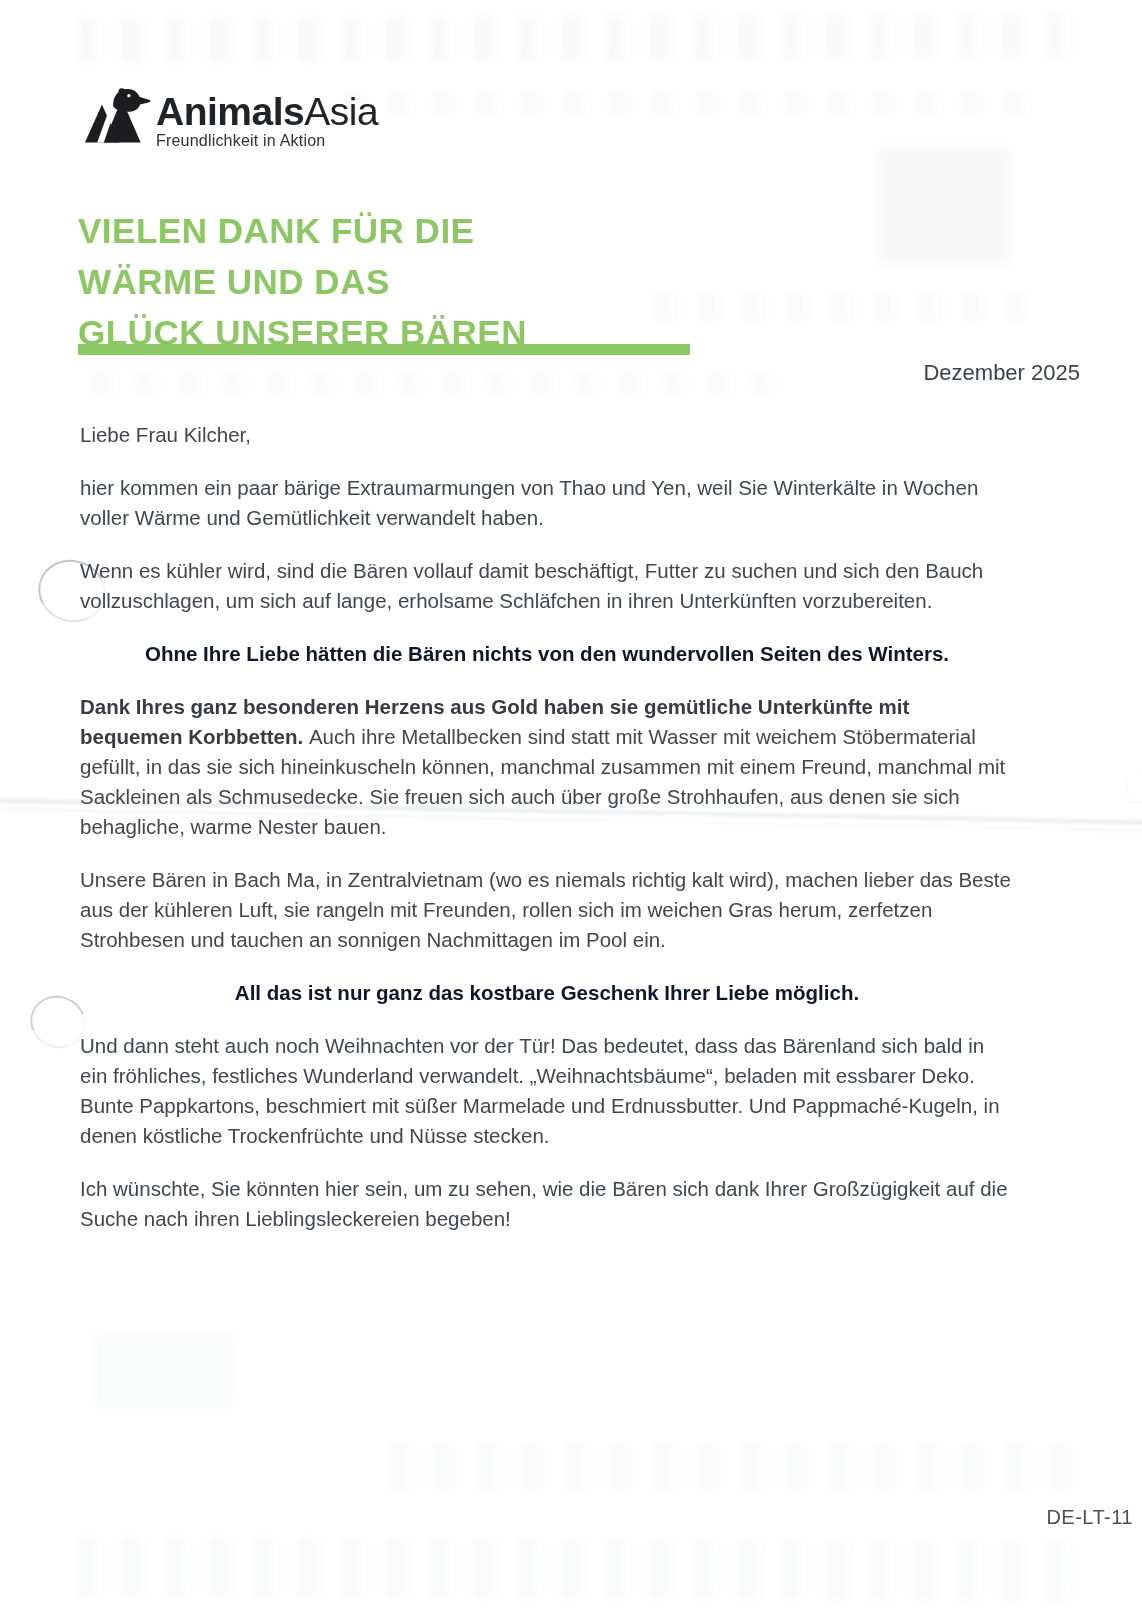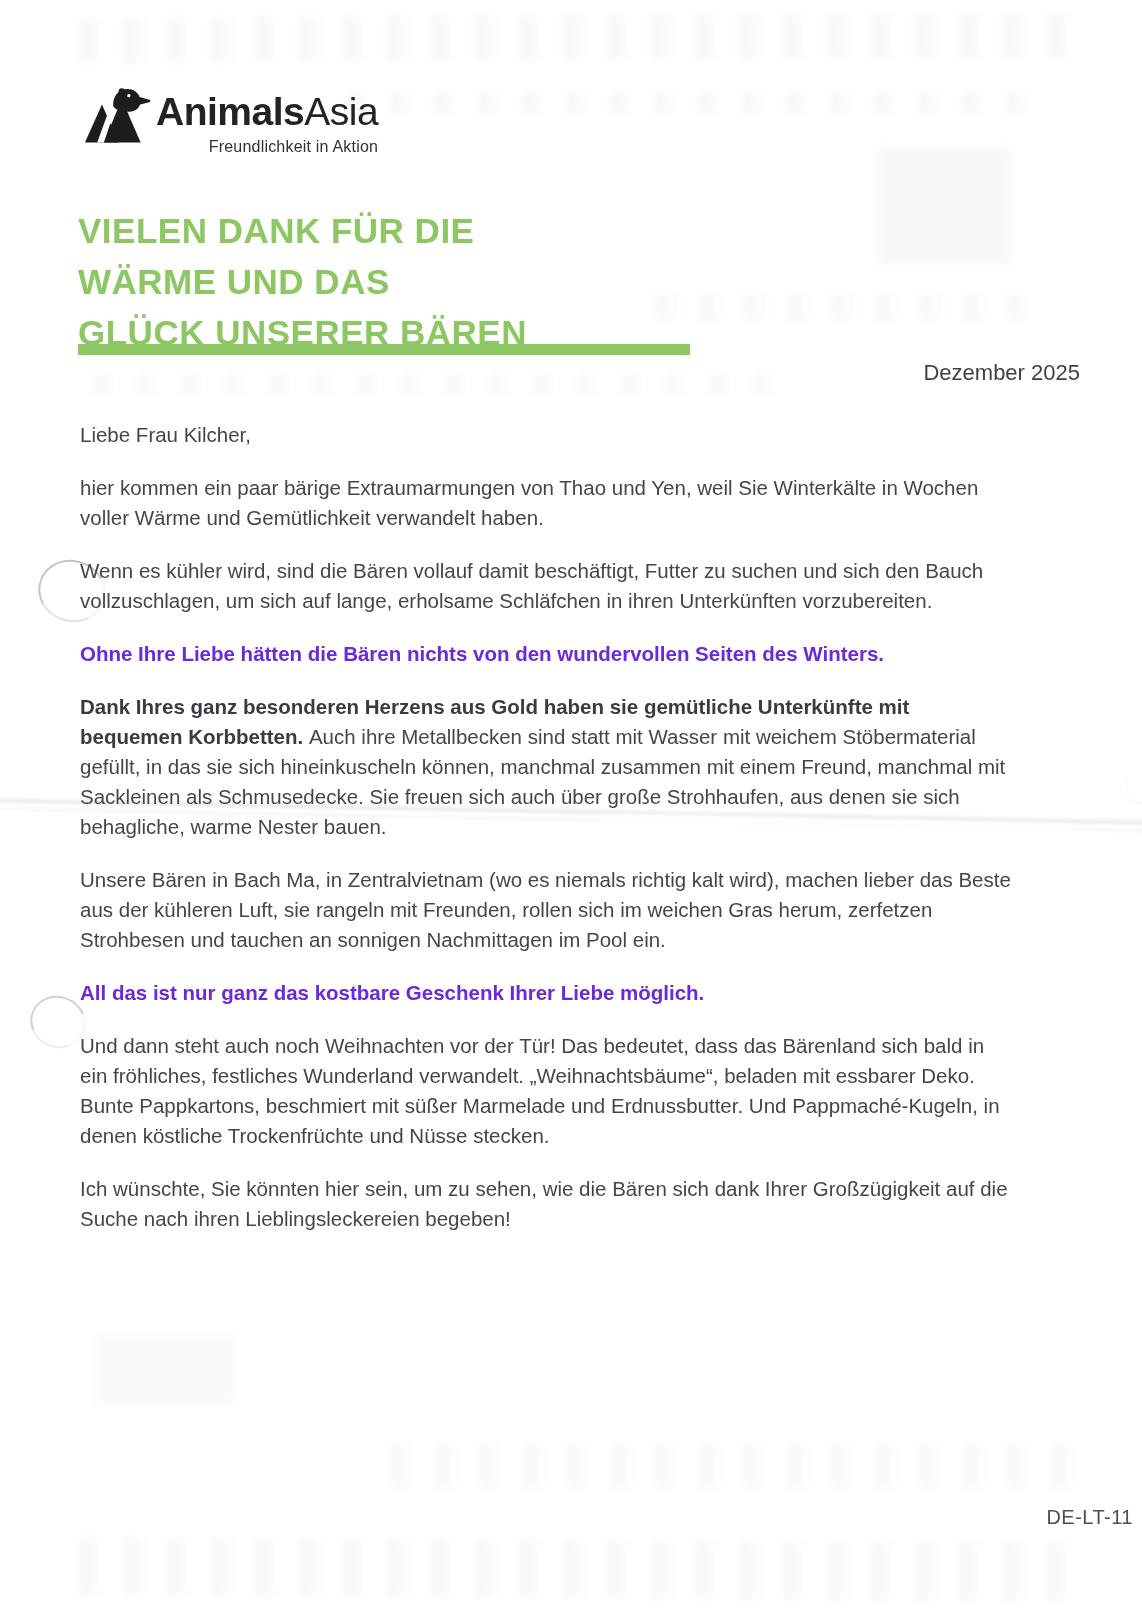--- a/index.html
+++ b/index.html
@@ -7,31 +7,31 @@
     position:relative;width:1142px;height:1615px;background:#ffffff;
     font-family:"Liberation Sans",sans-serif;overflow:hidden;margin:0 auto;padding-left:48px;
   }
   
   .logo{position:absolute;left:84px;top:84px;display:flex;align-items:flex-start;gap:4px;}
   .logo svg{display:block;}
   .logo-col{padding-top:8px;}
   .logo-name{font-size:39px;line-height:40px;color:#222327;letter-spacing:-0.5px;}
   .logo-name .bold{font-weight:700;}
   .logo-name .light{font-weight:400;}
-  .logo-tagline{font-size:16px;color:#2f3134;text-align:right;margin-top:6px;letter-spacing:0.2px;}
+  .logo-tagline{font-size:16px;color:#2f3134;margin-top:0;letter-spacing:0.2px;}
   
   .headline{position:absolute;left:78px;top:182px;font-weight:800;font-size:35px;line-height:51px;
     color:var(--accent,#8cc763);letter-spacing:0.5px;}
   .headline-bar{position:absolute;left:78px;top:344px;width:612px;height:11px;background:var(--accent,#8cc763);}
   
   .date{position:absolute;top:360px;left:0;right:110px;text-align:right;font-size:22px;color:#3e4247;}
   
   .body{position:absolute;left:80px;top:420px;width:950px;font-size:20.5px;line-height:30px;color:#42464c;}
   .body p{margin:0 16px 23px 0;}
-  .body p.bold{font-weight:700;color:#6d28d9;}
+  .body p.bold{font-weight:700;color:#0f172a;text-align:center;}
   .body p strong{font-weight:700;color:#383c42;}
   .salutation{margin-bottom:28px;}
   
   .footer-code{position:absolute;top:1506px;right:57px;font-size:20px;color:#4b5055;letter-spacing:0.5px;}
   
   .artifact{position:absolute;pointer-events:none;}
   .ghost{background:repeating-linear-gradient(90deg,rgba(125,135,148,0.07) 0 16px,rgba(125,135,148,0.02) 16px 26px,transparent 26px 44px);
     filter:blur(3px);}
   .g1{top:16px;left:78px;width:1010px;height:44px;opacity:.75;transform:rotate(-.3deg);}
   .g2{top:92px;left:345px;width:700px;height:22px;opacity:.65;}

